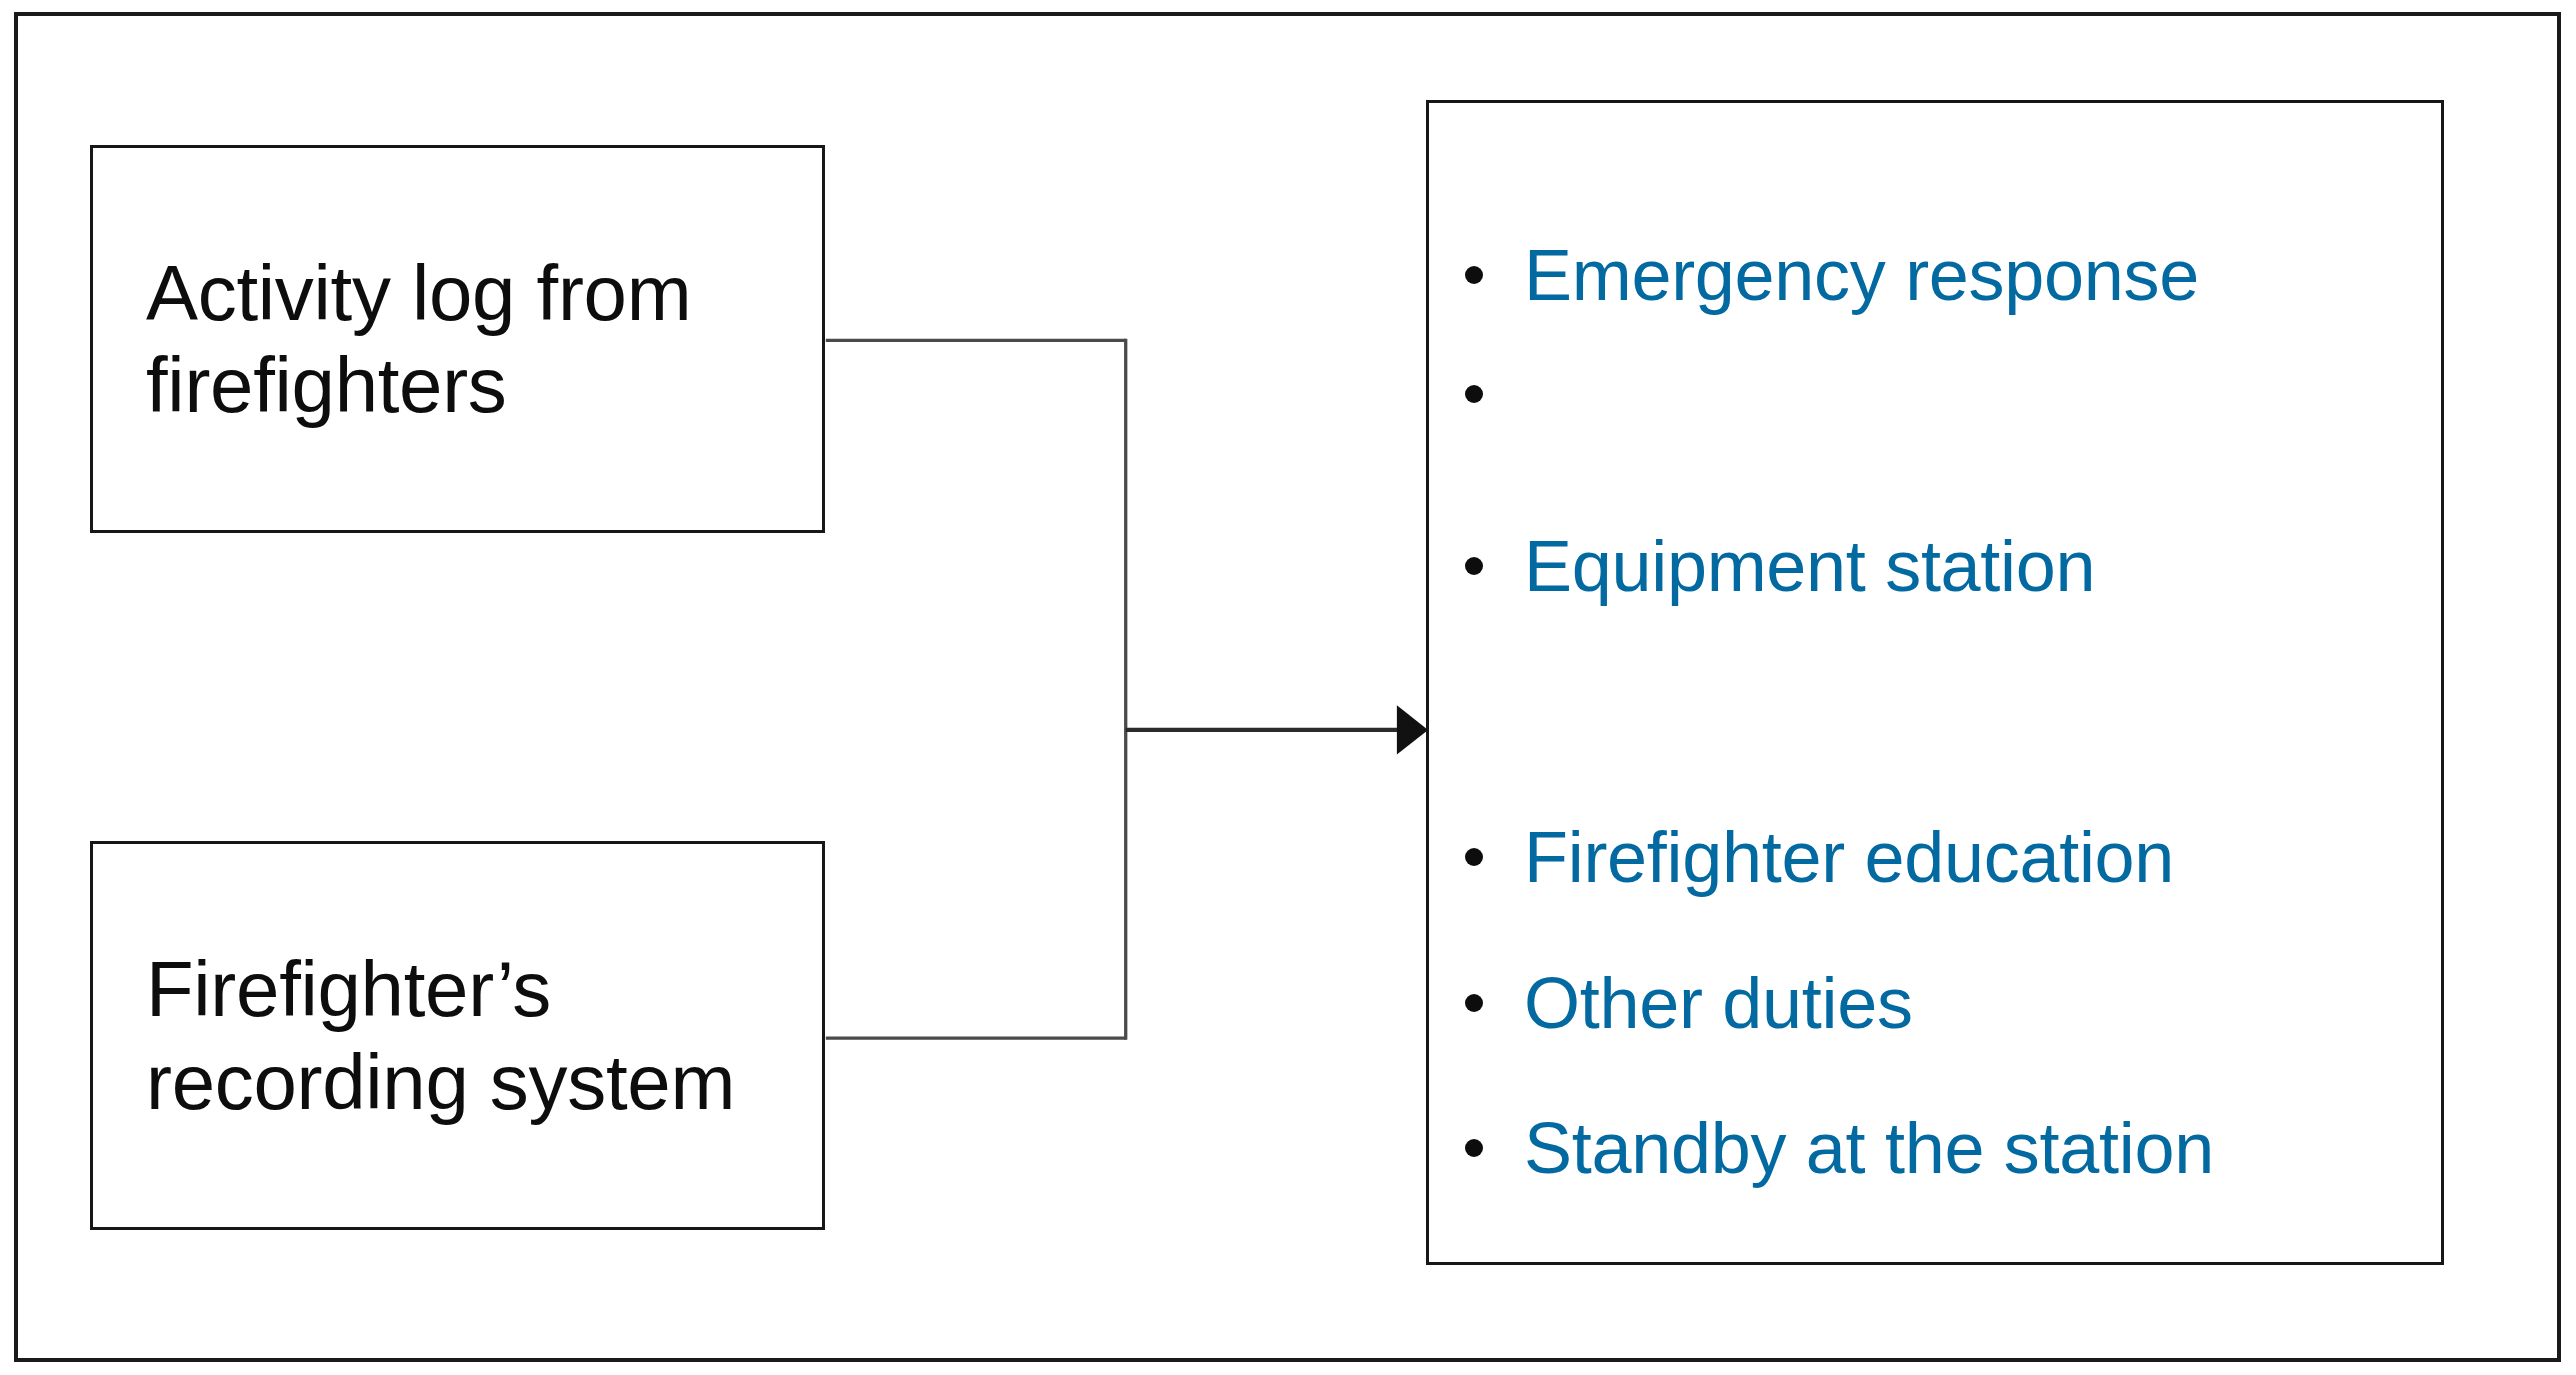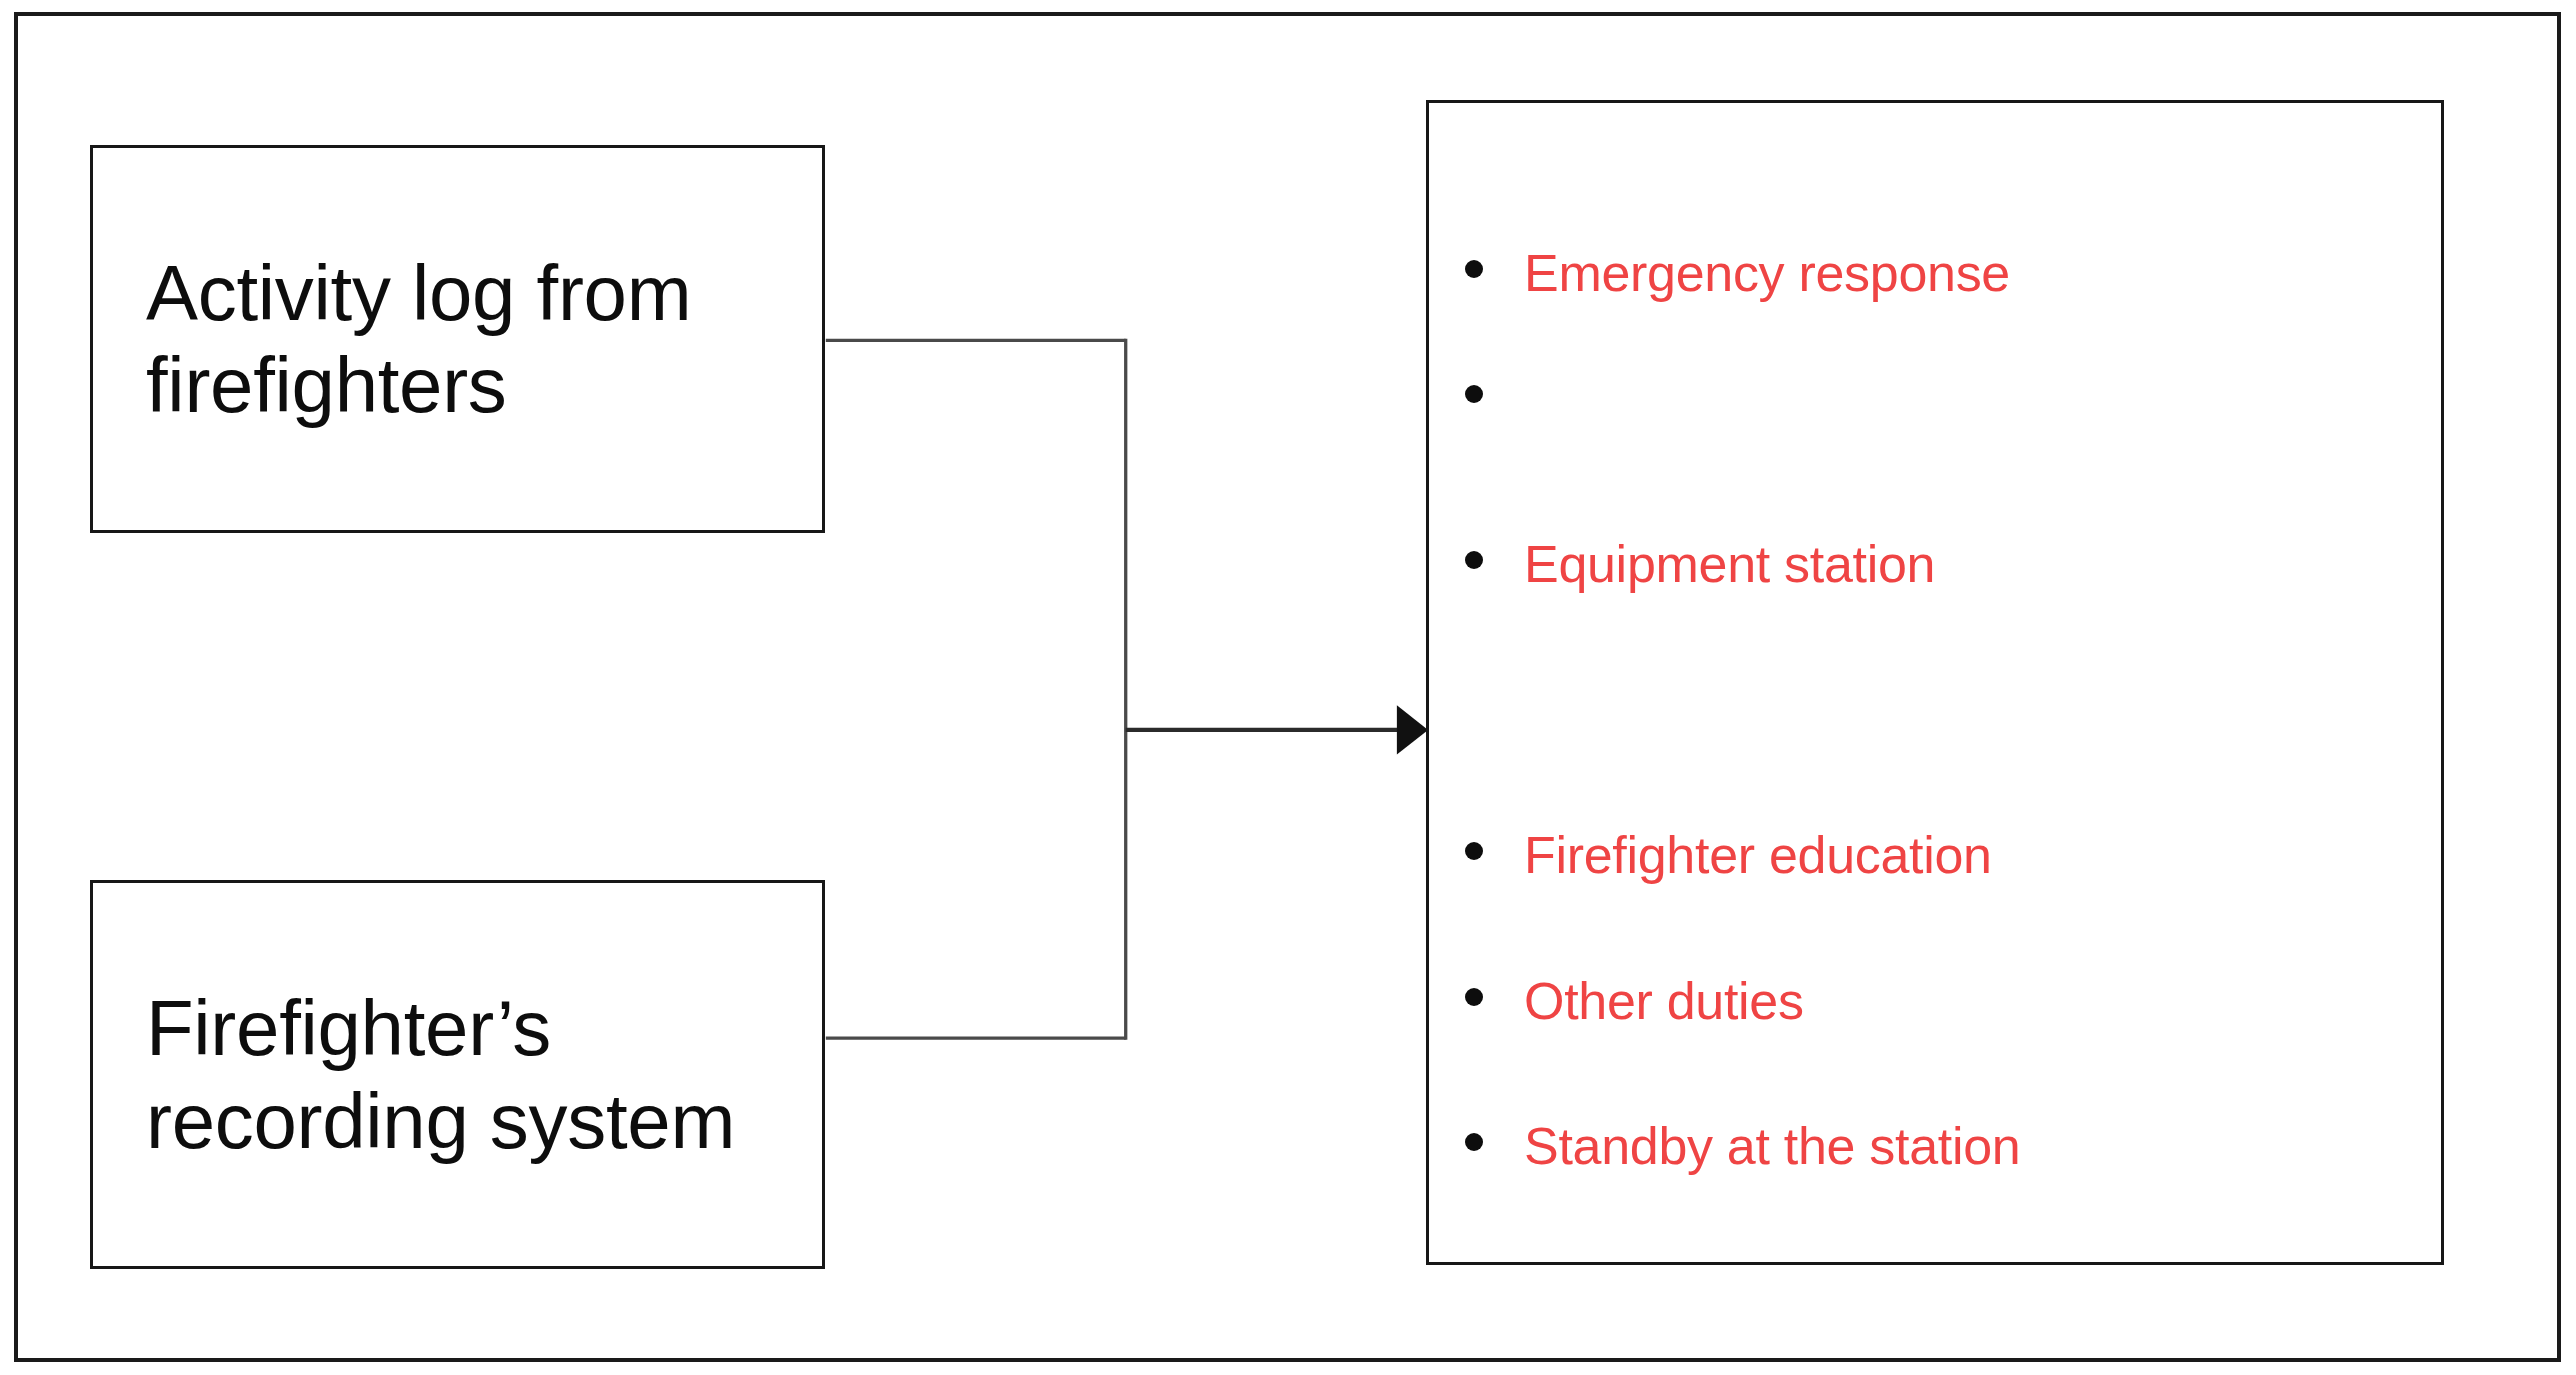--- a/index.html
+++ b/index.html
@@ -44,21 +44,21 @@
     flex-direction: column;
     justify-content: center;
   }
 
   
   .source-box {
     left: 90px;
     width: 735px;
   }
   .source-box.top    { top: 145px;  height: 388px; }
-  .source-box.bottom { top: 880px; height: 389px; justify-content: center; }
+  .source-box.bottom { top: 841px; height: 389px; justify-content: center; }
 
   .source-label {
     padding: 0 11.5px 0 53px;
     font-size: 78px;
     line-height: 1.18;
     font-weight: 300;
     color: #0d0d0d;
     letter-spacing: -0.3px;
     font-stretch: condensed;
     white-space: pre-line;
@@ -90,27 +90,26 @@
   .bullet-dot {
     width: 18px;
     height: 18px;
     border-radius: 50%;
     background: #0d0d0d;
     flex: 0 0 auto;
     margin-left: 36px;
     margin-right: 41px;
   }
   .dest-text {
-    font-size: 52px;
+    font-size: 72px;
     line-height: 1;
     font-weight: 300;
-    color: #ef4444;
+    color: #0369a1;
     letter-spacing: -0.3px;
     font-stretch: condensed;
-    margin-top: 8px;
   }
 
   
   .connector-svg {
     position: absolute;
     left: 0;
     top: 0;
     width: 2576px;
     height: 1376px;
     pointer-events: none;

